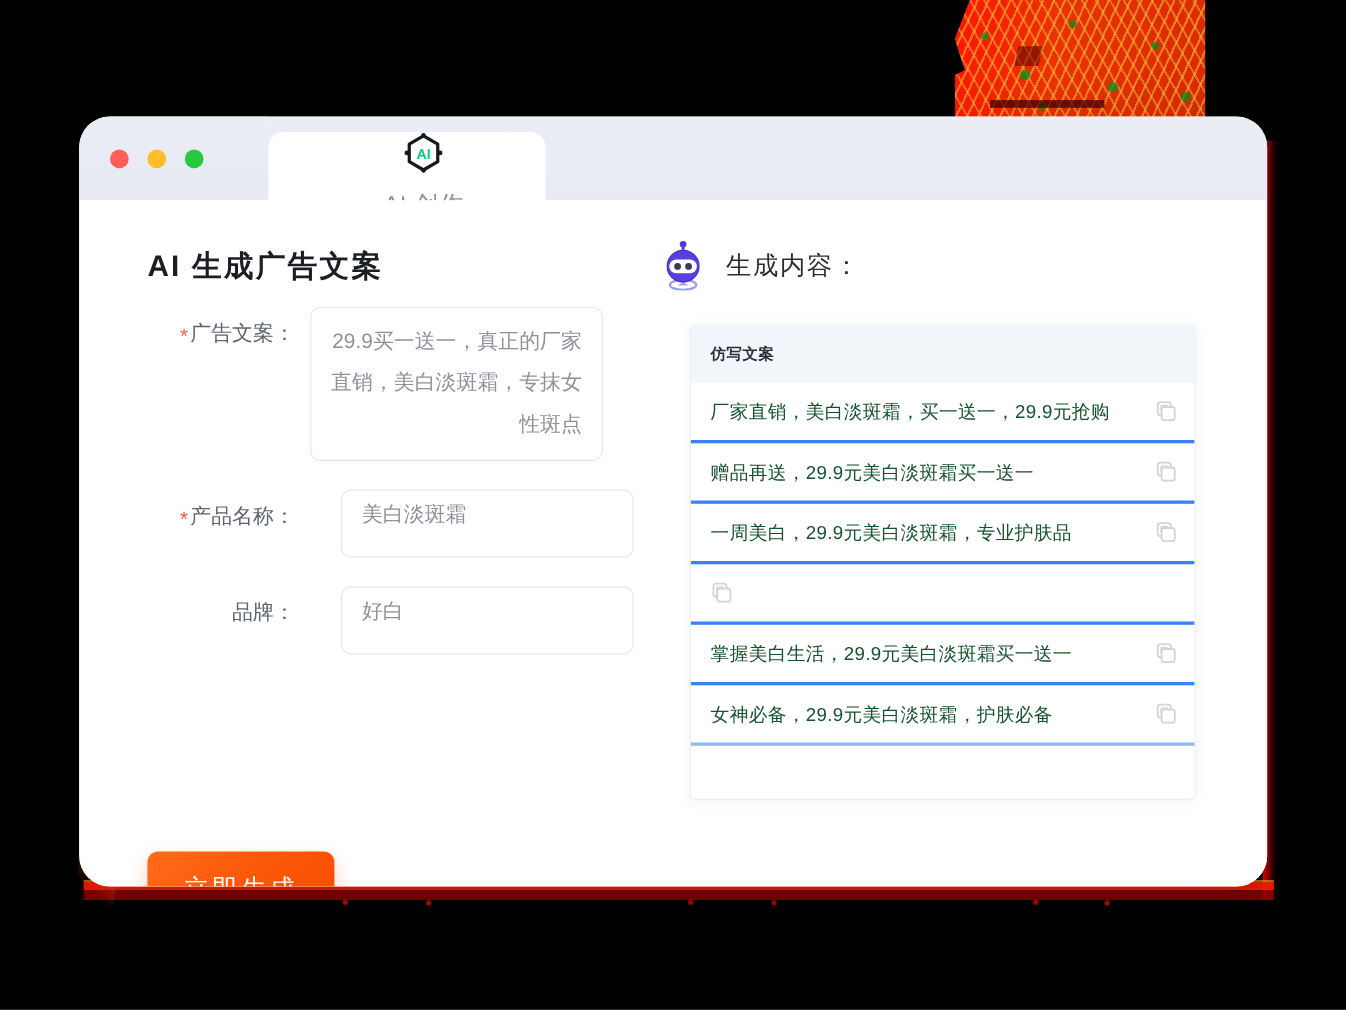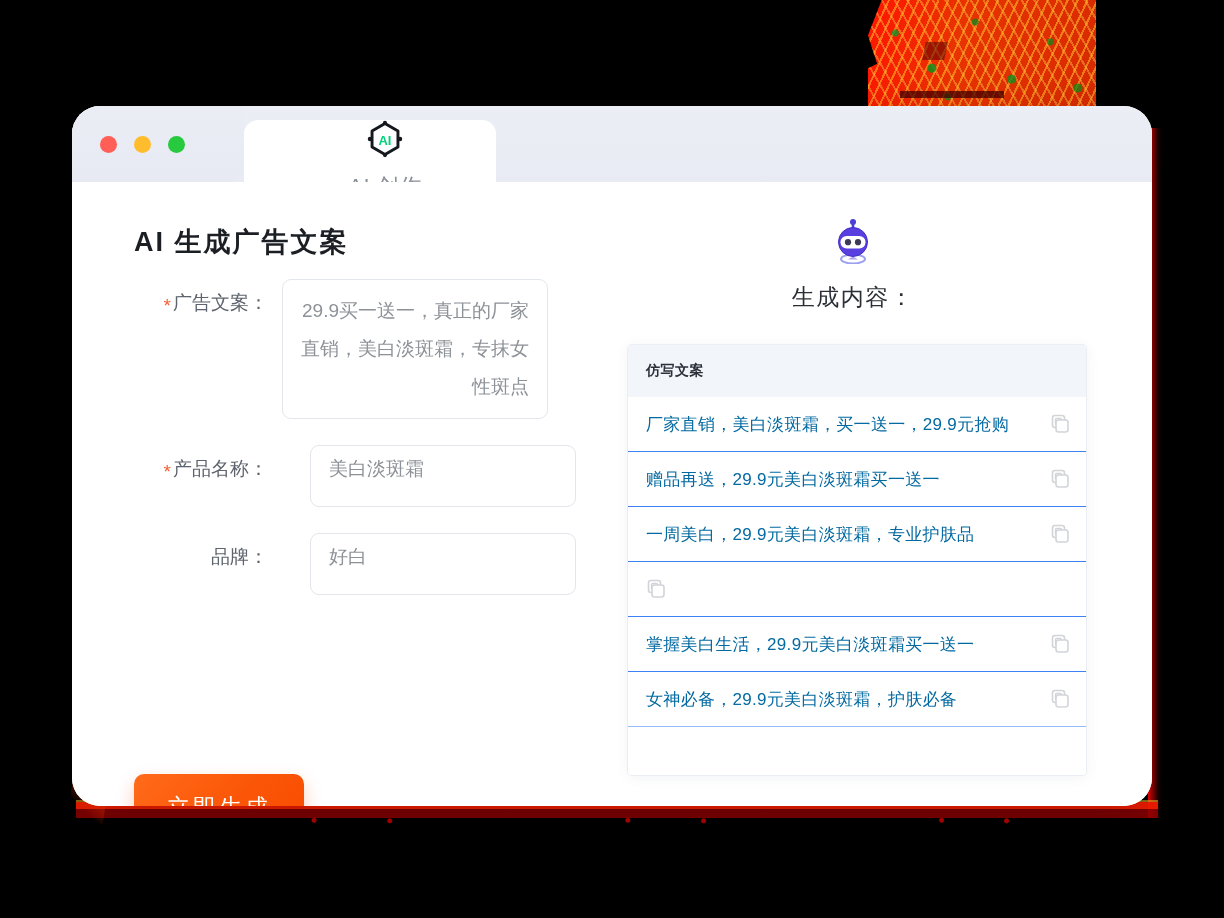--- a/index.html
+++ b/index.html
@@ -219,21 +219,20 @@
   
   #right-col {
     flex: 1;
     padding: 36px 46px 0 0;
     position: relative;
   }
   #result-head {
     display: flex; align-items: center; gap: 18px;
     margin-left: 8px;
     margin-bottom: 32px;
-    flex-direction: column;
   }
   .robot-icon { width: 42px; height: 46px; flex: none; }
   #result-title {
     font-size: 23px;
     color: #2a2f36;
     letter-spacing: 1.5px;
   }
 
   #result-card {
     position: relative;
@@ -252,23 +251,23 @@
     padding-left: 18px;
     font-size: 14px;
     font-weight: bold;
     color: #2b3038;
     letter-spacing: .5px;
   }
   .row {
     height: 55px;
     display: flex; align-items: center;
     padding: 0 16px 0 18px;
-    border-bottom: 1px solid #3b82f6;
+    border-bottom: 3px solid #3b82f6;
     font-size: 17px;
-    color: #0369a1;
+    color: #14532d;
     position: relative;
   }
   .row-text { flex: 1; letter-spacing: .3px; white-space: nowrap; }
   .copy-icon { width: 20px; height: 20px; flex: none; opacity: .30; }
 
   #list-fade {
     position: absolute;
     left: 0; right: 0; bottom: 0; height: 72px;
     background: linear-gradient(180deg, rgba(255,255,255,0) 0%, rgba(255,255,255,.86) 62%, #fff 100%);
     pointer-events: none;

